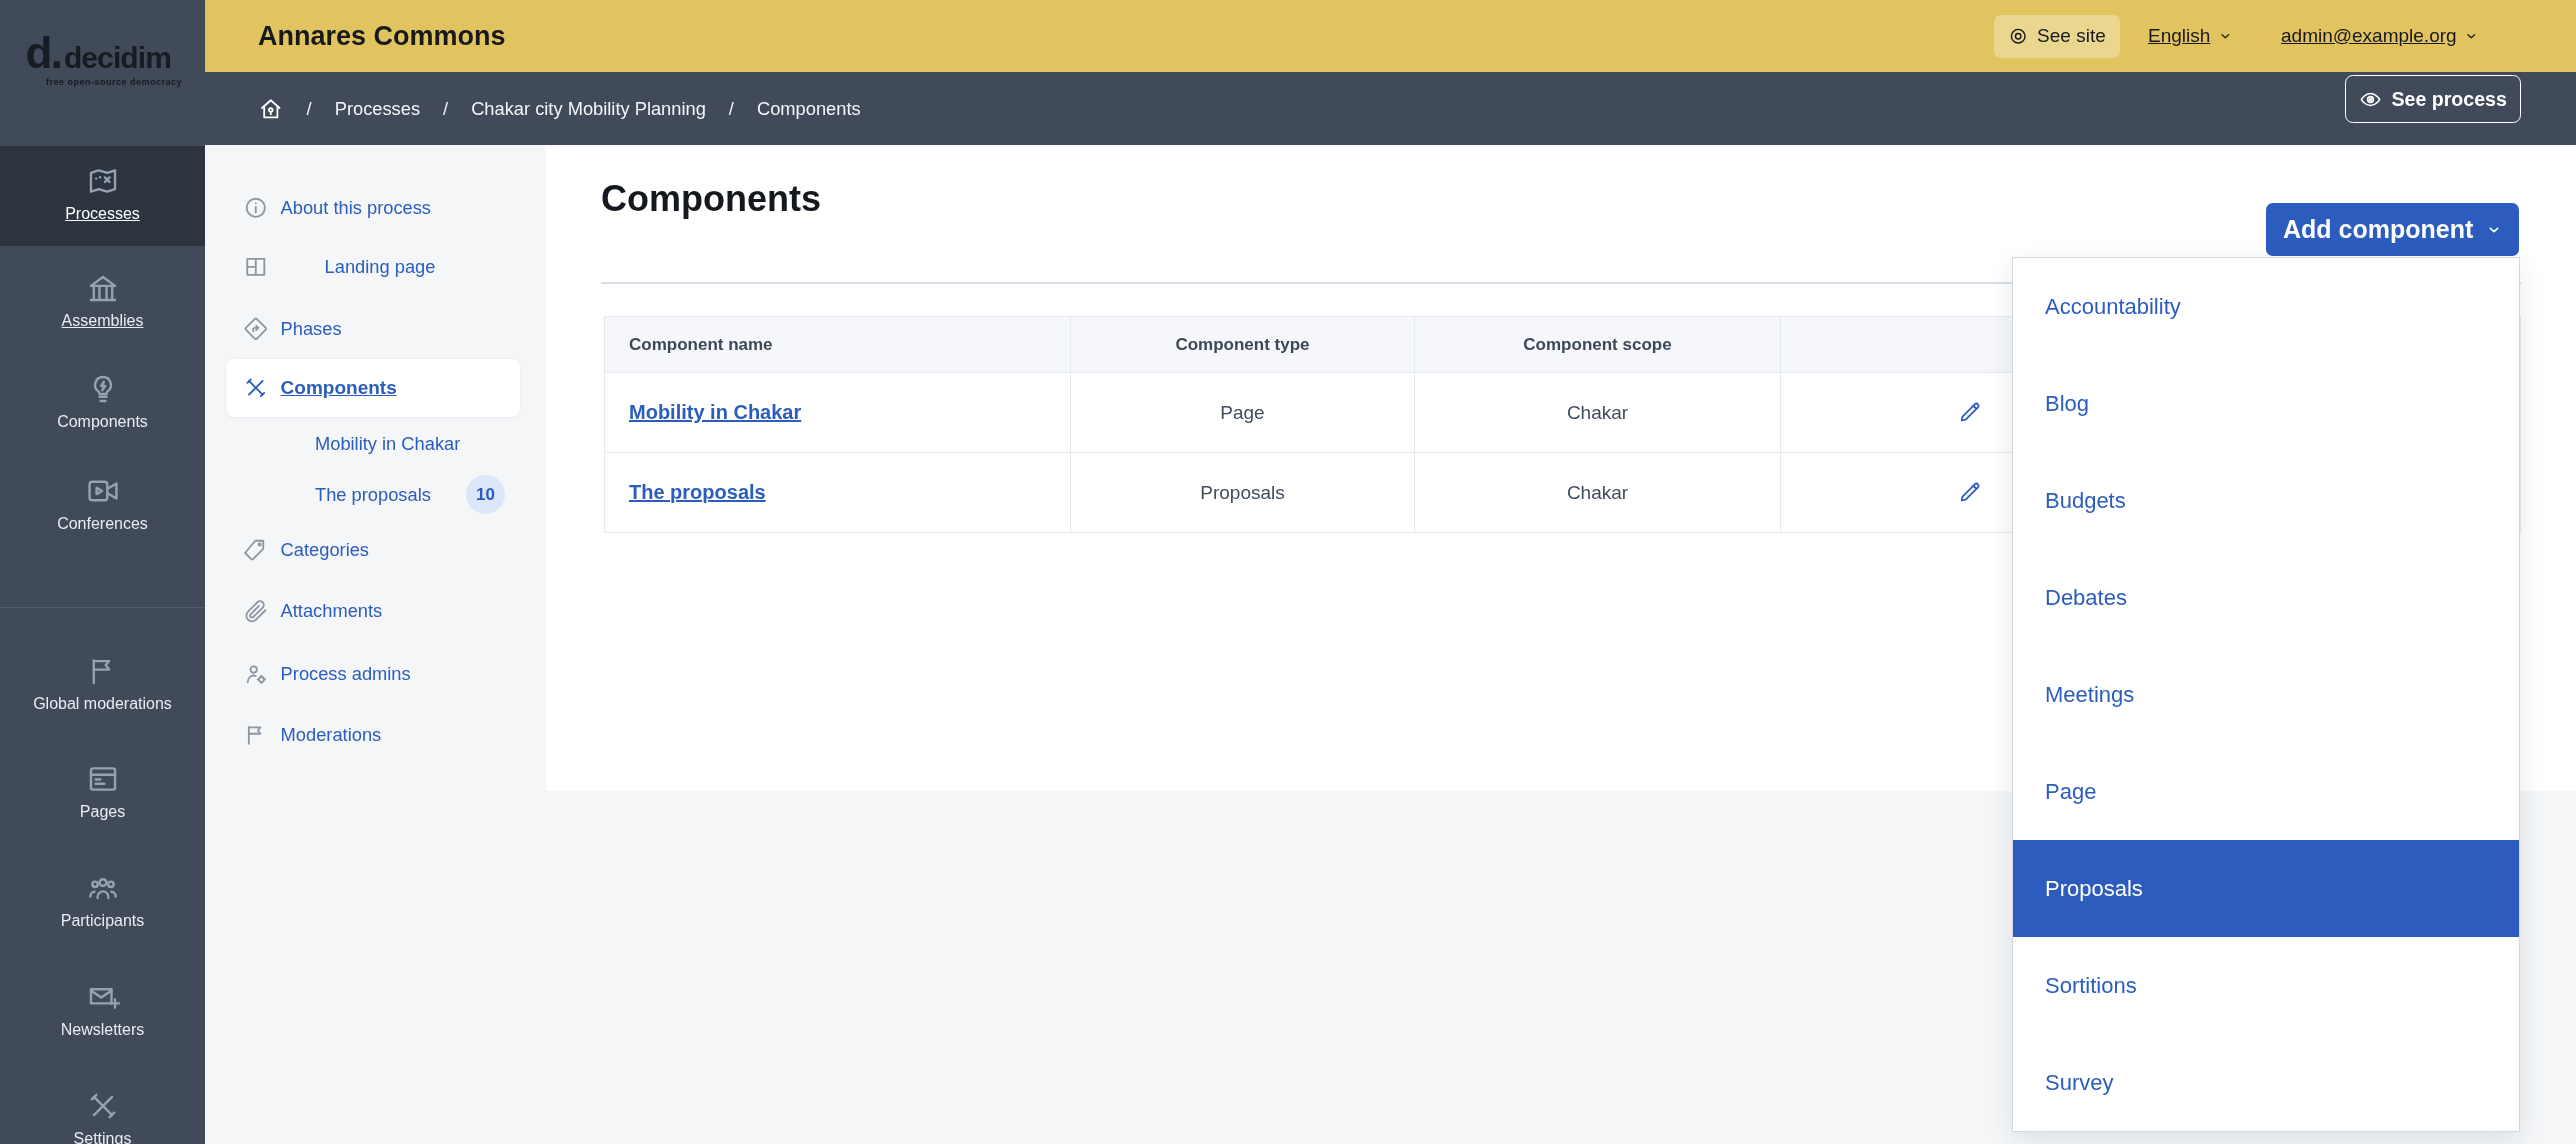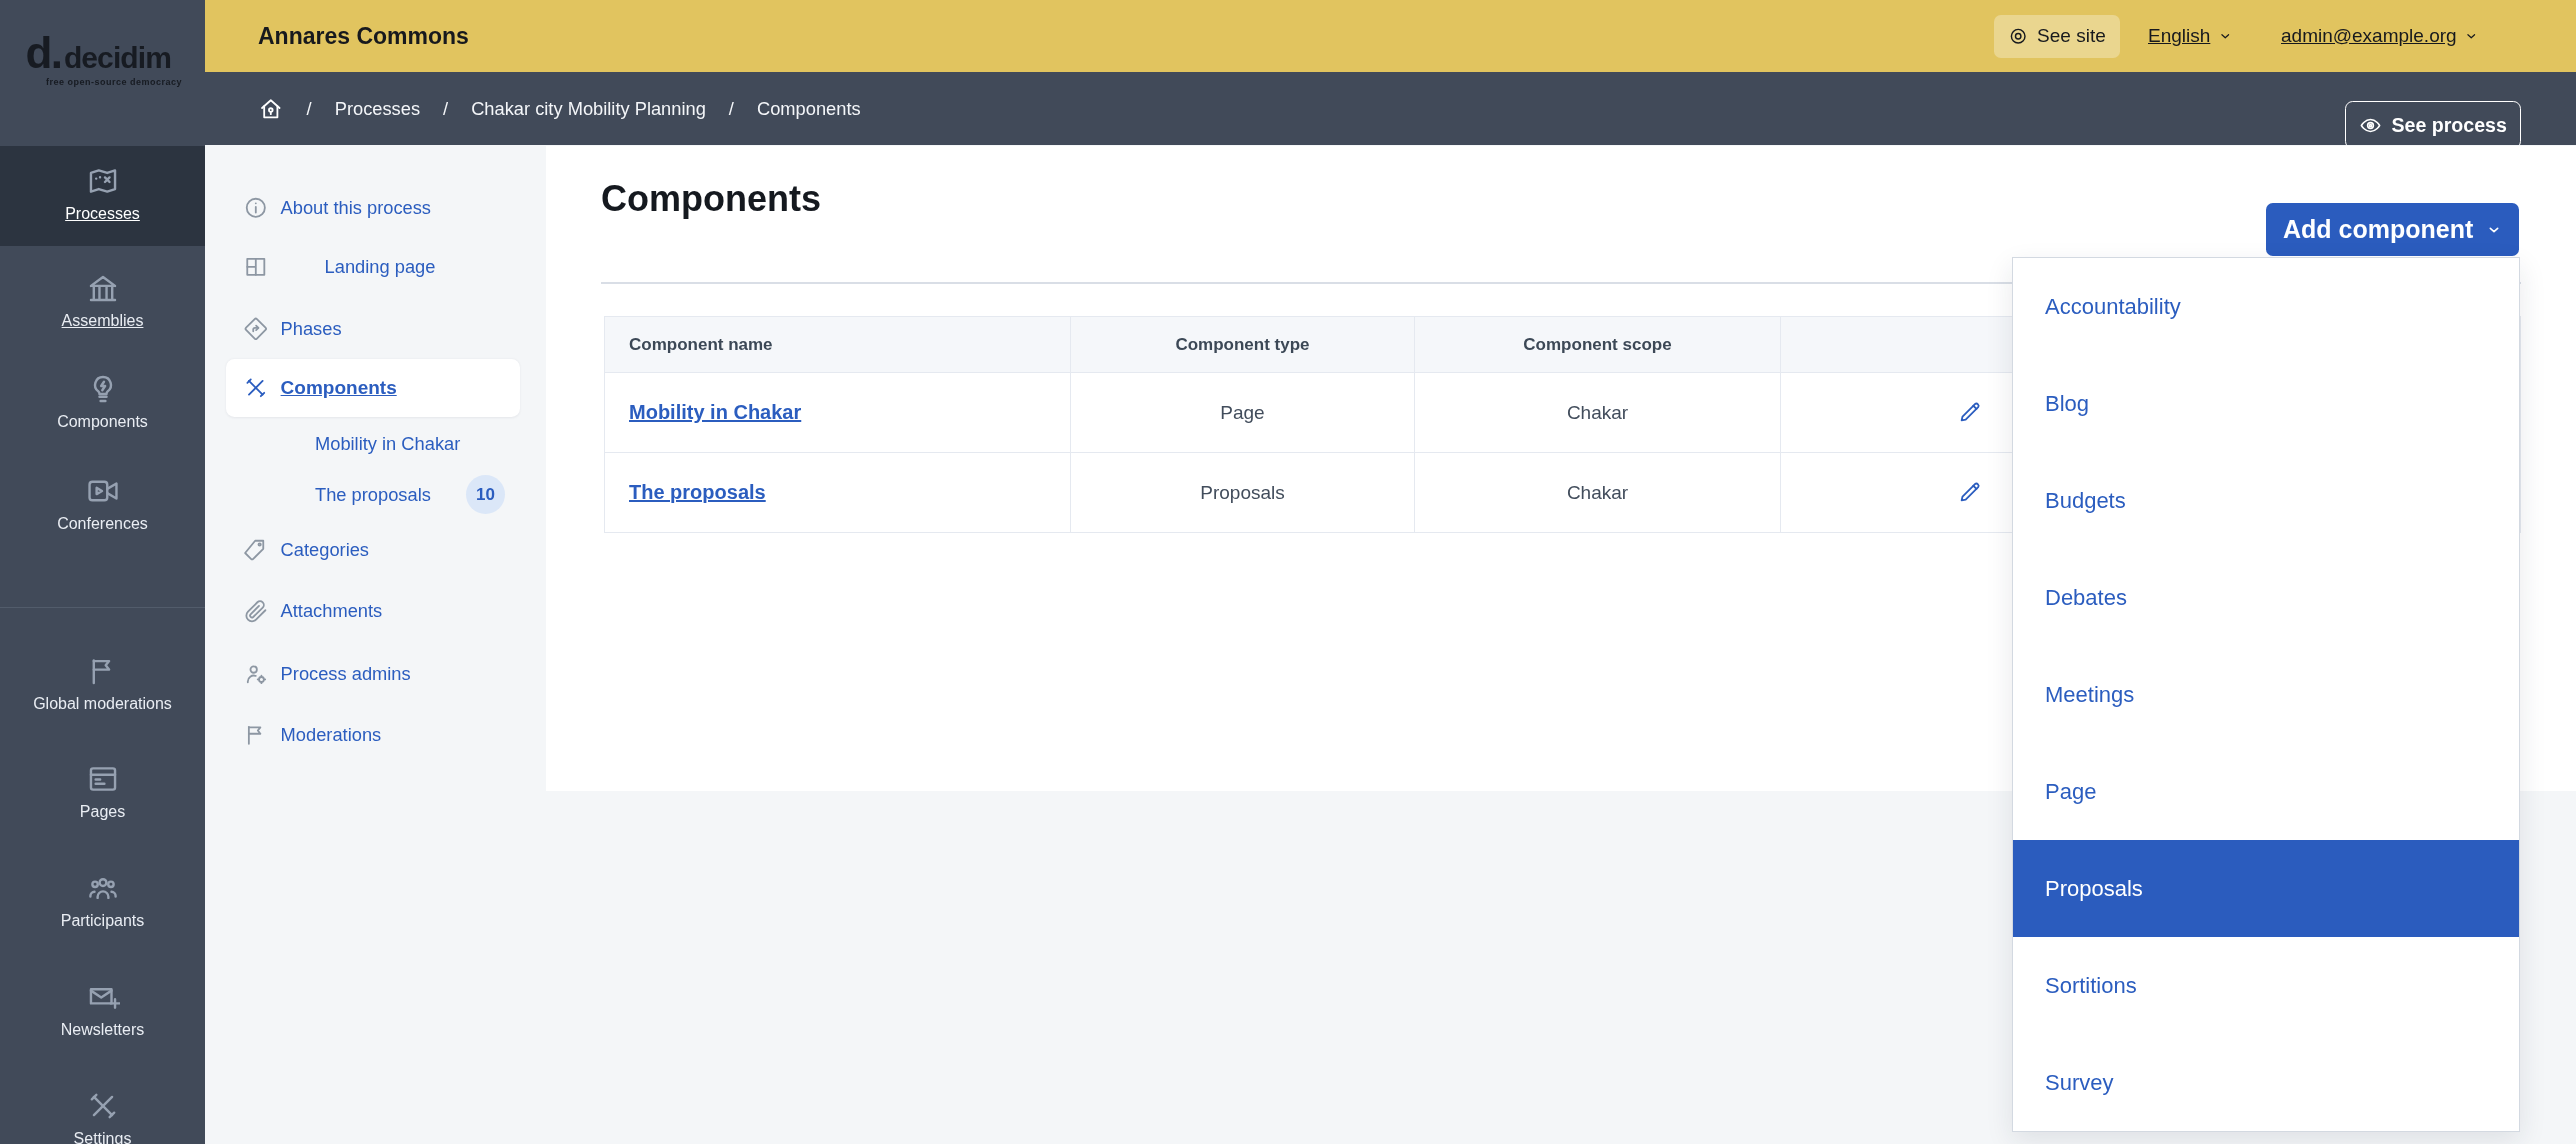--- a/index.html
+++ b/index.html
@@ -21,38 +21,38 @@
   .logo-tag { font-size:9px; font-weight:700; letter-spacing:0.5px; margin-top:1.7px; margin-left:20.4px; white-space:nowrap; }
   .side-item { position:absolute; left:0; width:205px; display:flex; flex-direction:column; align-items:center; gap:6px; color:#e9edf3; cursor:pointer; }
   .side-item .s-icon { width:34px; height:34px; color:#96a1b1; }
   .side-label { font-size:16px; line-height:19px; text-align:center; }
   .side-item.active { background:#2c3440; height:100px; padding-top:18px; }
   .side-item.active .side-label { text-decoration:underline; color:#ffffff; }
   .side-divider { position:absolute; left:0; top:607px; width:205px; height:0.9px; background:#525c6b; }
 
   
   .topbar { position:absolute; left:205px; top:0; width:2371px; height:72px; background:#e1c45f; color:#17191d; z-index:4; }
-  .org-name { position:absolute; left:53px; top:0; height:72px; display:flex; align-items:center; font-size:23px; font-weight:600; }
+  .org-name { position:absolute; left:53px; top:0; height:72px; display:flex; align-items:center; font-size:27px; font-weight:600; }
   .see-site { position:absolute; left:1789px; top:14.5px; height:43px; width:126px; background:rgba(255,255,255,0.30); border-radius:6.8px; display:flex; align-items:center; justify-content:center; gap:8.5px; cursor:pointer; }
   .see-site .t-icon { width:20.4px; height:20.4px; }
   .top-link { position:absolute; top:0; height:72px; display:flex; align-items:center; gap:7.7px; cursor:pointer; color:#17191d; }
   .top-link .lbl { font-size:19px; text-decoration:underline; }
   .top-link .t-chev { width:14.5px; height:14.5px; stroke-width:2; }
   .lang-link { left:1943px; }
   .account-link { left:2076px; }
   .see-site .lbl { font-size:19px; }
 
   
   .crumbbar { position:absolute; left:205px; top:72px; width:2371px; height:73px; background:#414a59; color:#f4f6f9; z-index:4; }
   .crumbs { position:absolute; left:53px; top:0; height:73px; display:flex; align-items:center; gap:23px; }
   .crumb-home { color:#ffffff; cursor:pointer; }
   .crumb-home svg { width:25.6px; height:25.6px; }
   .crumb, .sep { font-size:18.3px; color:#f4f6f9; }
   .crumb { cursor:pointer; }
-  .see-process { position:absolute; left:2140px; top:29px; width:176px; height:48px; border:1.7px solid #ffffff; border-radius:7.7px; background:transparent; display:flex; align-items:center; justify-content:center; gap:9.4px; color:#ffffff; cursor:pointer; }
+  .see-process { position:absolute; left:2140px; top:3px; width:176px; height:48px; border:1.7px solid #ffffff; border-radius:7.7px; background:transparent; display:flex; align-items:center; justify-content:center; gap:9.4px; color:#ffffff; cursor:pointer; }
   .see-process svg { width:23px; height:23px; }
   .see-process .lbl { font-size:19.6px; font-weight:700; }
 
   
   .innerbar { position:absolute; left:205px; top:146px; width:341px; height:999px; background:#f4f6f8; z-index:2; }
   .pm-item { position:absolute; left:0; width:341px; height:37px; display:flex; align-items:center; cursor:pointer; color:#2b5dbf; }
   .pm-item .pm-icon { width:25.6px; height:25.6px; color:#8d97a3; margin-left:38px; }
   .pm-item .pm-label { font-size:18.3px; margin-left:12px; }
   .pm-item.sub .pm-label { margin-left:110px; }
   .pm-card { position:absolute; left:21px; top:213px; width:294px; height:58px; background:#ffffff; border-radius:8.5px; box-shadow:0 0.9px 2.6px rgba(25,35,55,.07); display:flex; align-items:center; cursor:pointer; color:#2b5dbf; }

